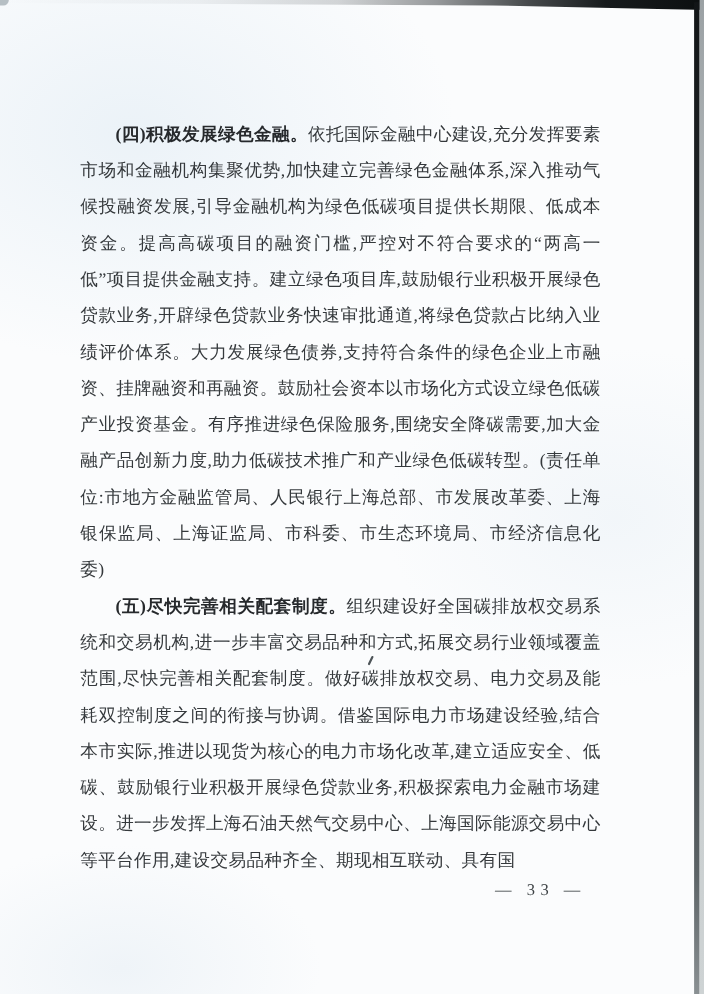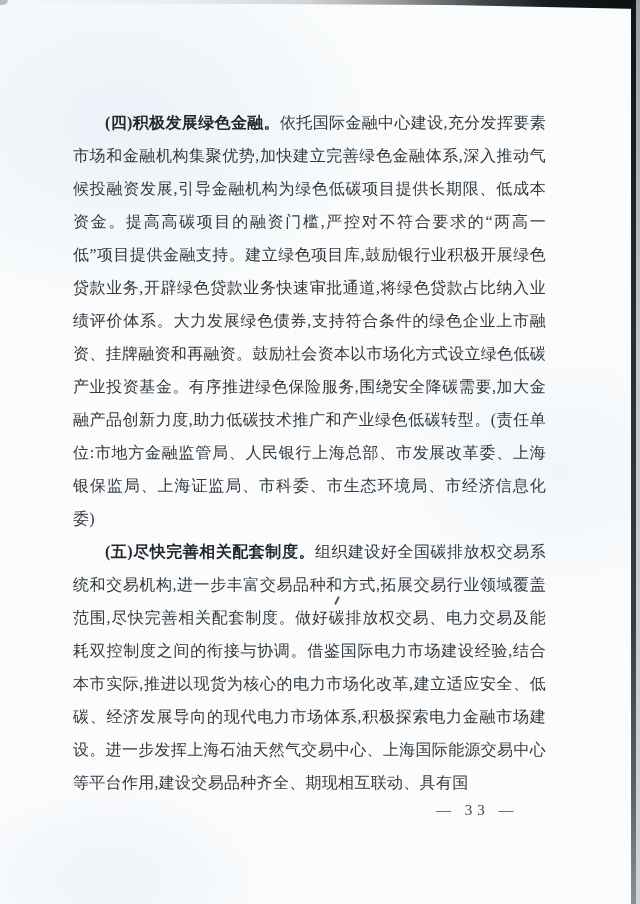--- a/index.html
+++ b/index.html
@@ -83,37 +83,37 @@
   .para {
     margin: 0;
     text-indent: 2em;
   }
   .head {
     font-weight: 700;
     color: #26292c;
   }
   .pagenum {
     position: absolute;
-    left: 436px;
+    left: 450px;
     top: 802px;
     font-size: 15px;
     letter-spacing: 5px;
     color: #3c4144;
     white-space: nowrap;
   }
 </style>
 </head>
 <body>
 
 <div class="page">
   <div class="scan-top-band"></div>
   <div class="scan-right-dark"></div>
   <div class="scan-right-light"></div>
   <div class="scan-corner"></div>
   <div class="scan-speck"></div>
 
   <div class="content">
     <p class="para"><span class="head">(四)积极发展绿色金融。</span><span class="body-text">依托国际金融中心建设,充分发挥要素市场和金融机构集聚优势,加快建立完善绿色金融体系,深入推动气候投融资发展,引导金融机构为绿色低碳项目提供长期限、低成本资金。提高高碳项目的融资门槛,严控对不符合要求的“两高一低”项目提供金融支持。建立绿色项目库,鼓励银行业积极开展绿色贷款业务,开辟绿色贷款业务快速审批通道,将绿色贷款占比纳入业绩评价体系。大力发展绿色债券,支持符合条件的绿色企业上市融资、挂牌融资和再融资。鼓励社会资本以市场化方式设立绿色低碳产业投资基金。有序推进绿色保险服务,围绕安全降碳需要,加大金融产品创新力度,助力低碳技术推广和产业绿色低碳转型。(责任单位:市地方金融监管局、人民银行上海总部、市发展改革委、上海银保监局、上海证监局、市科委、市生态环境局、市经济信息化委)</span></p>
-    <p class="para"><span class="head">(五)尽快完善相关配套制度。</span><span class="body-text">组织建设好全国碳排放权交易系统和交易机构,进一步丰富交易品种和方式,拓展交易行业领域覆盖范围,尽快完善相关配套制度。做好碳排放权交易、电力交易及能耗双控制度之间的衔接与协调。借鉴国际电力市场建设经验,结合本市实际,推进以现货为核心的电力市场化改革,建立适应安全、低碳、经济发展导向的现代电力市场体系,积极探索电力金融市场建设。进一步发挥上海石油天然气交易中心、上海国际能源交易中心等平台作用,建设交易品种齐全、期现相互联动、具有国</span></p>
+    <p class="para"><span class="head">(五)尽快完善相关配套制度。</span><span class="body-text">组织建设好全国碳排放权交易系统和交易机构,进一步丰富交易品种和方式,拓展交易行业领域覆盖范围,尽快完善相关配套制度。做好碳排放权交易、电力交易及能耗双控制度之间的衔接与协调。借鉴国际电力市场建设经验,结合本市实际,推进以现货为核心的电力市场化改革,建立适应安全、低碳、鼓励银行业积极开展绿色贷款业务,积极探索电力金融市场建设。进一步发挥上海石油天然气交易中心、上海国际能源交易中心等平台作用,建设交易品种齐全、期现相互联动、具有国</span></p>
   </div>
 
   <div class="pagenum">— 33 —</div>
 </div>
 
 </body></html>

